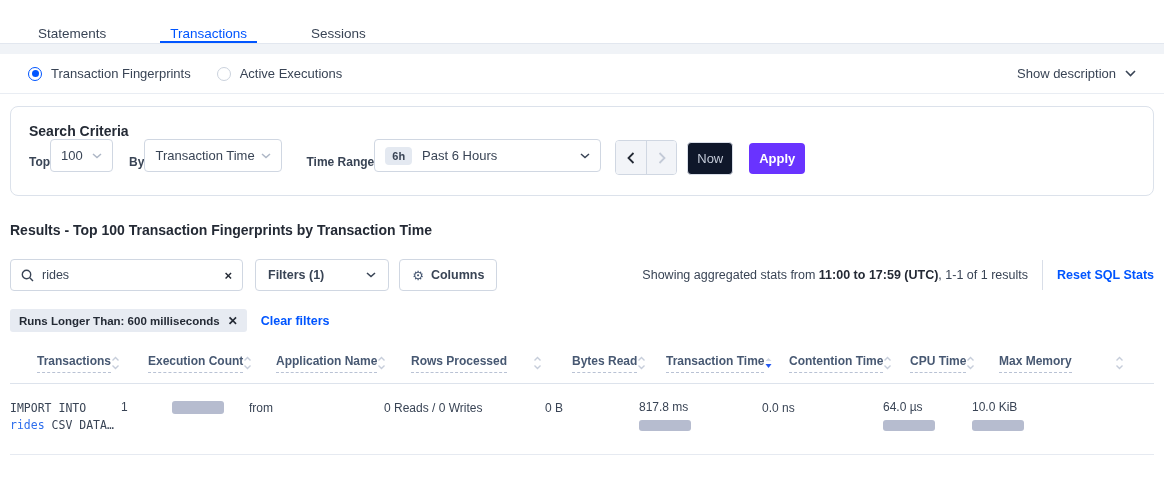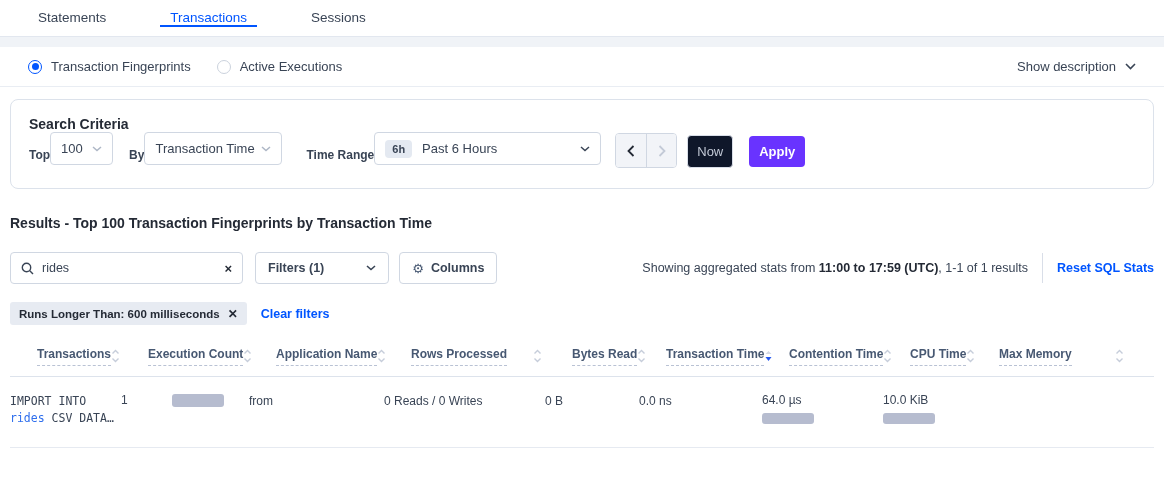--- a/index.html
+++ b/index.html
@@ -3,22 +3,22 @@
 <meta charset="utf-8">
 <style>
   * { margin:0; padding:0; box-sizing:border-box; }
   html,body { background:#fff; }
   body {
     width:1164px; height:501px; overflow:hidden;
     font-family:"Liberation Sans", sans-serif;
     color:#475872; font-size:13px;
   }
   
-  .tabbar { height:37px; background:#fff; border-bottom:1px solid #e2e7ef;
-    display:flex; align-items:center; padding-left:28px; }
+  .tabbar { height:44px; background:#fff; border-bottom:1px solid #e2e7ef;
+    display:flex; align-items:flex-end; padding-left:28px; }
   .tab { display:flex; align-items:center; padding:0 10px; margin-right:44px;
     font-size:13.5px; color:#394455; cursor:pointer; border-bottom:2px solid transparent; }
   .tab.active { color:#0055ff; border-bottom-color:#0055ff; }
   .band { height:10px; background:#f0f3f7; }
   
   .radiostrip { height:40px; background:#fff; border-bottom:1px solid #e9edf3;
     display:flex; align-items:center; padding:0 28px; }
   .radio-item { display:flex; align-items:center; margin-right:26px; cursor:pointer; }
   .radio { width:14px; height:14px; border-radius:50%; margin-right:9px;
     display:flex; align-items:center; justify-content:center; background:#fff; }
@@ -317,20 +317,24 @@
       </div>
       <div>
         <span class="cellval">from</span>
       </div>
       <div>
         <span class="cellval">0 Reads / 0 Writes</span>
       </div>
       <div>
         <span class="cellval">0 B</span>
       </div>
+      <div class="stat-cell">
+        <div class="cellval">817.8 ms</div>
+        <div class="bar"></div>
+      </div>
       <div>
         <span class="cellval">0.0 ns</span>
       </div>
       <div class="stat-cell">
         <div class="cellval">64.0 µs</div>
         <div class="bar"></div>
       </div>
       <div class="stat-cell">
         <div class="cellval">10.0 KiB</div>
         <div class="bar"></div>

